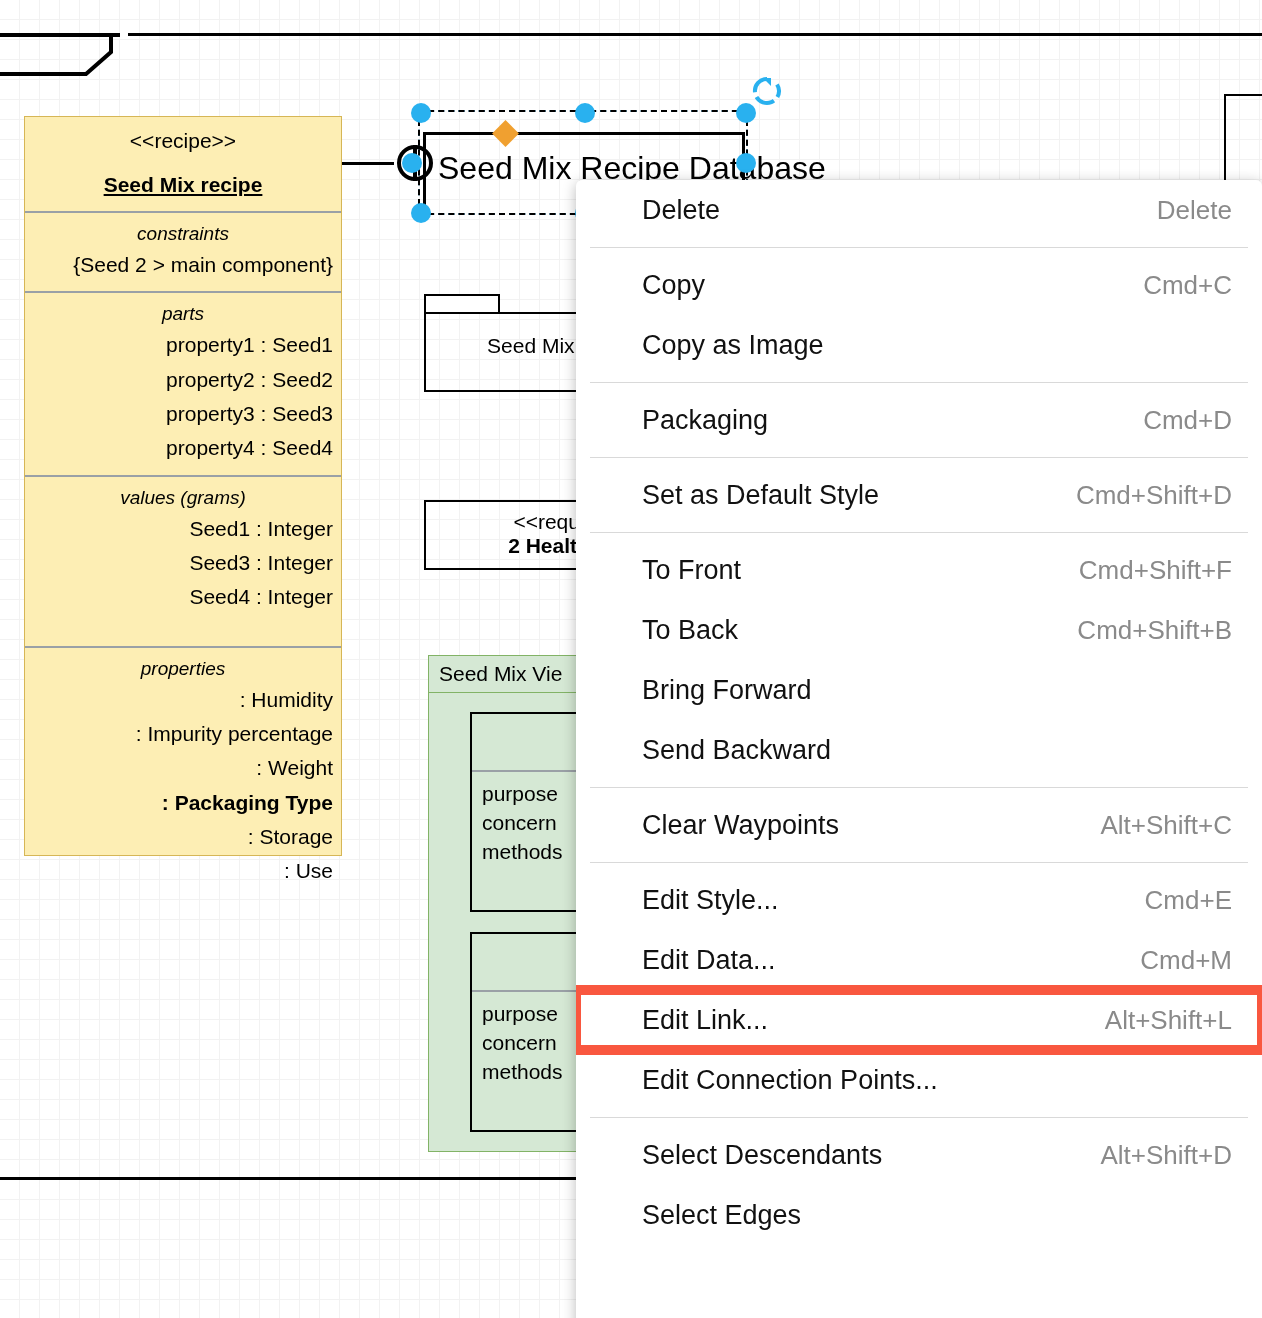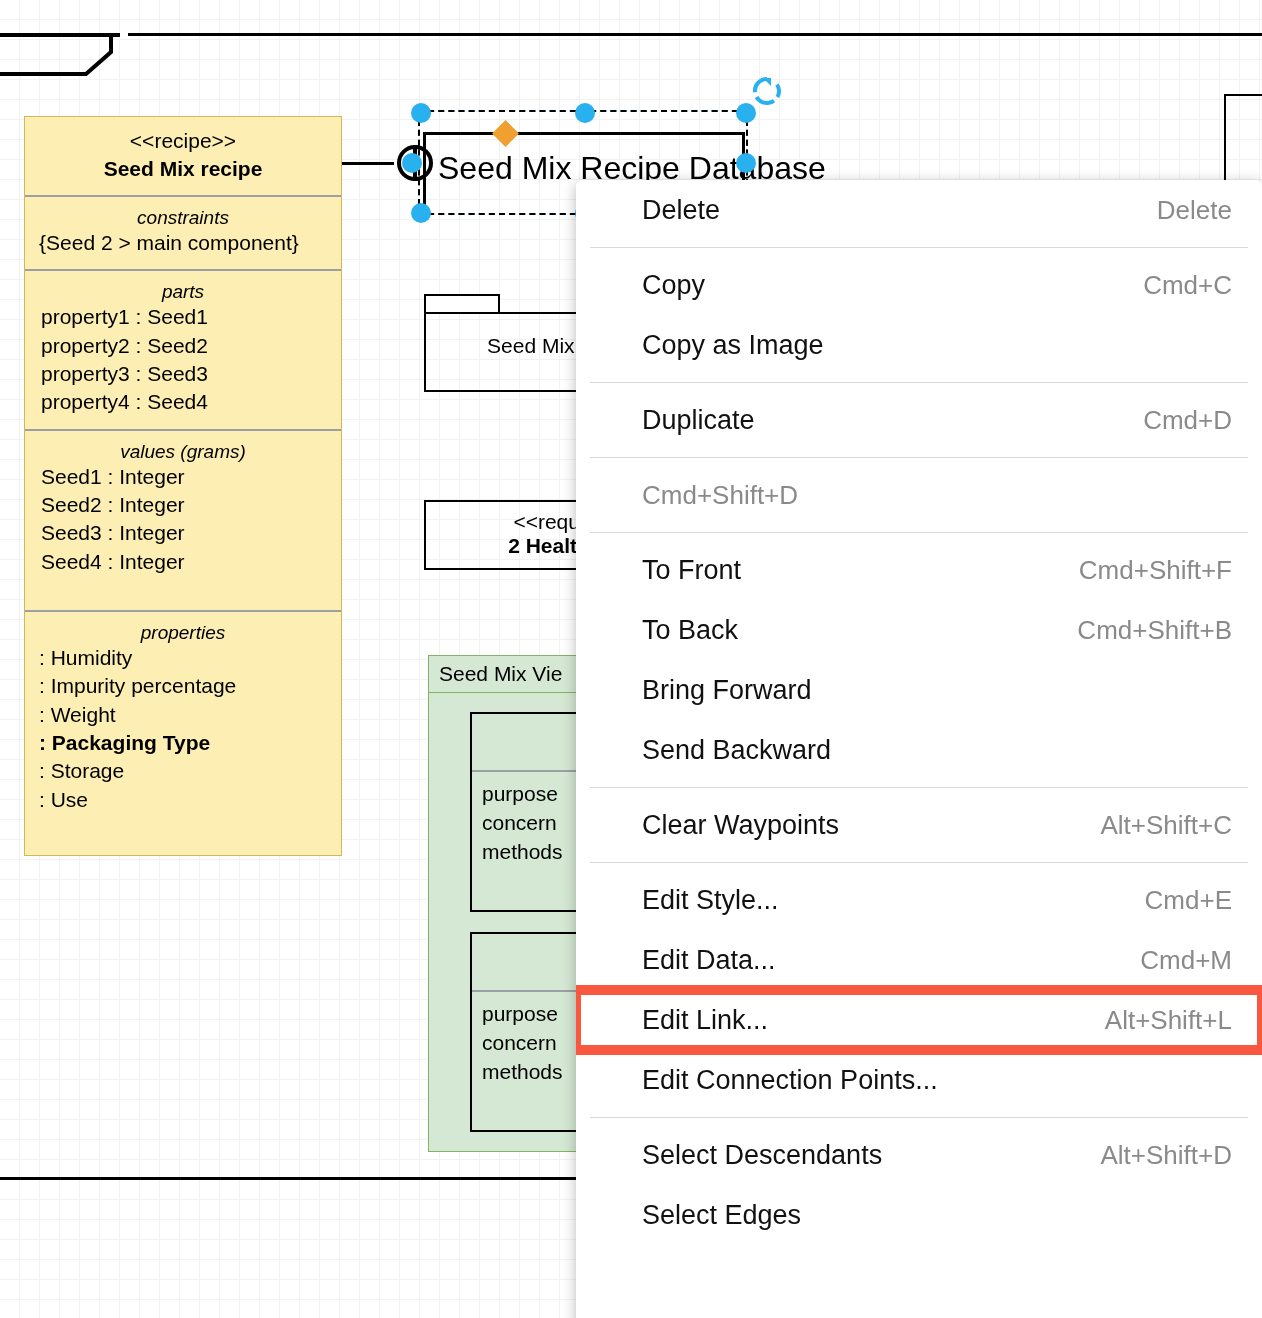--- a/index.html
+++ b/index.html
@@ -29,21 +29,21 @@
     background:#fdeeb4;
     border:1px solid #d6b656;
     font-size:21px;
     color:#000;
   }
   .uml-sec{ padding:10px 8px 12px; }
   .uml-sec + .uml-sec{ border-top:2px solid #9aa0a6; }
   .uml-center{ text-align:center; }
   .uml-italic{ font-style:italic; font-size:19px; }
   .uml-bold{ font-weight:bold; }
-  .uml-row{ text-align:left; padding-left:8px; line-height:1.35; }
+  .uml-row{ text-align:right; padding-left:8px; line-height:1.35;margin-top:6px; }
   .uml-tall{ padding-bottom:34px; }
 
   
   .plain-rect{
     position:absolute;
     background:#ffffff;
     border:2px solid #000;
     font-size:21px;
     text-align:center;
   }
@@ -164,40 +164,39 @@
   <svg class="note-shape" style="left:-10px; top:30px; width:140px; height:60px;" viewBox="0 0 140 60">
     <path d="M0 5 L130 5" stroke="#000" stroke-width="4" fill="none"></path>
     <path d="M0 44 L96 44 L121 22 L121 5" stroke="#000" stroke-width="4" fill="none"></path>
   </svg>
 
   <div class="hline" style="left:128px; top:33px; width:1134px;"></div>
 
   <div class="uml-block" style="left:24px; top:116px; width:318px; height:740px;">
     <div class="uml-sec uml-center" style="padding-top:12px;padding-bottom:14px;">
       <div>&lt;&lt;recipe&gt;&gt;</div>
-      <div class="uml-bold" style="margin-top:4px;">Seed Mix recipe</div>
+      <div class="uml-bold" style="margin-top:20px;text-decoration:underline;">Seed Mix recipe</div>
     </div>
 
     <div class="uml-sec">
       <div class="uml-center uml-italic">constraints</div>
       <div class="uml-row" style="padding-left:6px;">{Seed 2 &gt; main component}</div>
     </div>
 
     <div class="uml-sec">
       <div class="uml-center uml-italic">parts</div>
       <div class="uml-row">property1 : Seed1</div>
       <div class="uml-row">property2 : Seed2</div>
       <div class="uml-row">property3 : Seed3</div>
       <div class="uml-row">property4 : Seed4</div>
     </div>
 
     <div class="uml-sec uml-tall">
       <div class="uml-center uml-italic">values (grams)</div>
       <div class="uml-row">Seed1 : Integer</div>
-      <div class="uml-row">Seed2 : Integer</div>
       <div class="uml-row">Seed3 : Integer</div>
       <div class="uml-row">Seed4 : Integer</div>
     </div>
 
     <div class="uml-sec">
       <div class="uml-center uml-italic">properties</div>
       <div class="uml-row" style="padding-left:6px;">: Humidity</div>
       <div class="uml-row" style="padding-left:6px;">: Impurity percentage</div>
       <div class="uml-row" style="padding-left:6px;">: Weight</div>
       <div class="uml-row" style="padding-left:6px;font-weight:bold;">: Packaging Type</div>
@@ -293,25 +292,26 @@
     <div class="mi">
       <span>Copy</span>
       <span class="sc">Cmd+C</span>
     </div>
     <div class="mi">
       <span>Copy as Image</span>
       <span class="sc"></span>
     </div>
     <div class="sep"></div>
     <div class="mi">
-      <span>Duplicate</span>
+      <span>Packaging</span>
       <span class="sc">Cmd+D</span>
     </div>
     <div class="sep"></div>
     <div class="mi">
+      <span>Set as Default Style</span>
       <span class="sc">Cmd+Shift+D</span>
     </div>
     <div class="sep"></div>
     <div class="mi">
       <span>To Front</span>
       <span class="sc">Cmd+Shift+F</span>
     </div>
     <div class="mi">
       <span>To Back</span>
       <span class="sc">Cmd+Shift+B</span>

